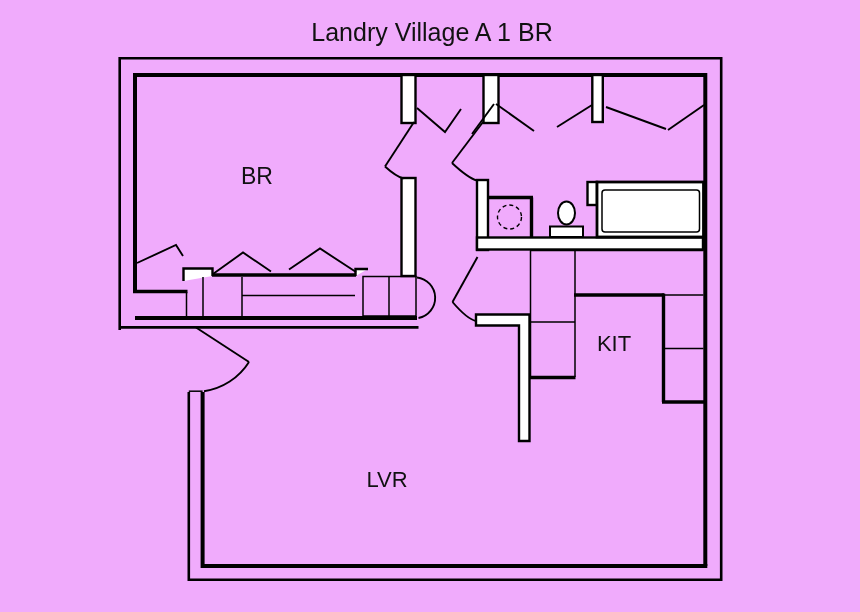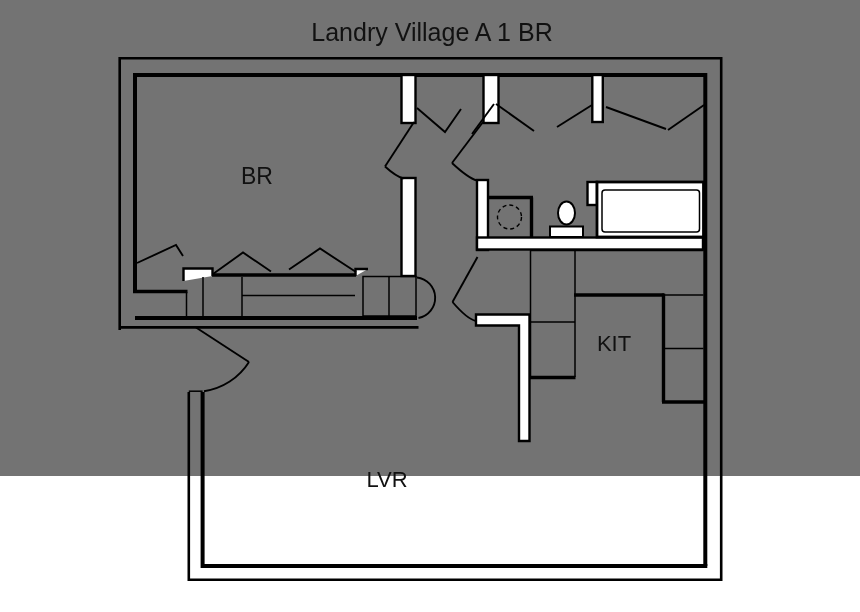--- a/index.html
+++ b/index.html
@@ -7,22 +7,22 @@
     padding: 0;
     background: #ffffff;
     width: 860px;
     height: 612px;
     overflow: hidden;
     font-family: "Liberation Sans", sans-serif;
   }
   .plan-wrap {
     position: relative;
     width: 860px;
-    height: 476px;
-    background: #737373;
+    height: 612px;
+    background: #f0abfc;
     text-align: center;
   }
   svg { display: block; }
   .wall-outer { fill: none; stroke: #000; stroke-width: 2.6; }
   .wall-inner { fill: none; stroke: #000; stroke-width: 4; }
   .wall-stub  { fill: #fff;  stroke: #000; stroke-width: 2.4; }
   .wall-band  { fill: #fff;  stroke: #000; stroke-width: 2.4; }
   .thickline  { fill: none; stroke: #000; stroke-width: 3.4; }
   .thinline   { fill: none; stroke: #000; stroke-width: 1.5; }
   .doorline   { fill: none; stroke: #000; stroke-width: 1.9; }

